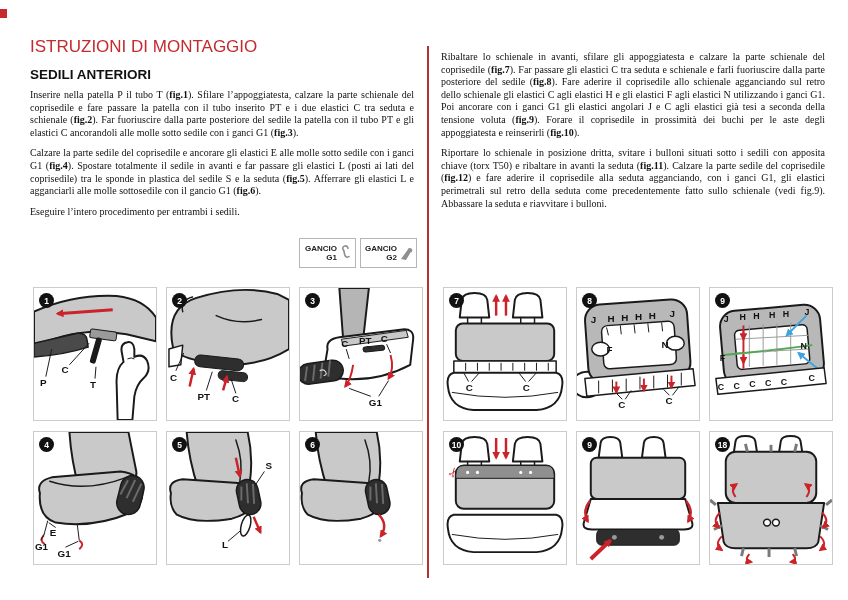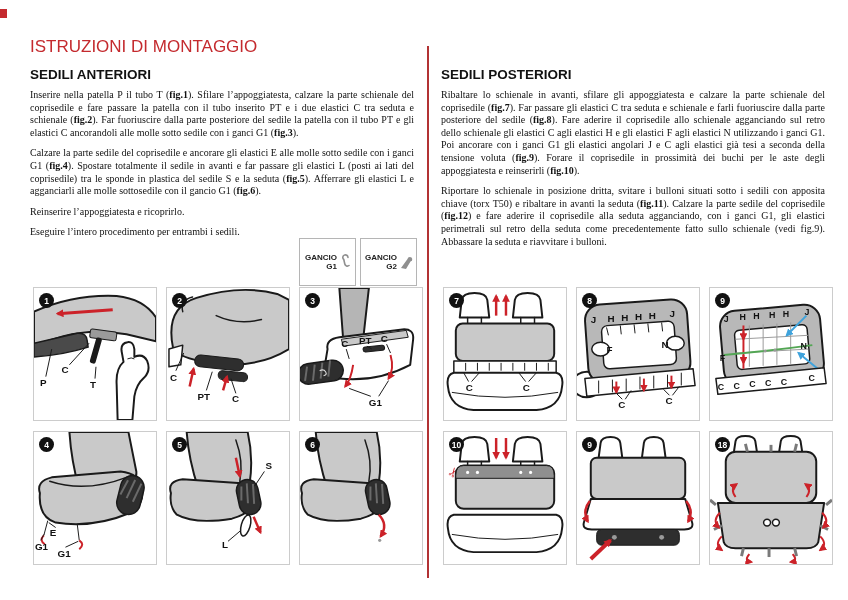--- a/index.html
+++ b/index.html
@@ -7,21 +7,21 @@
        font-family:"Liberation Sans",sans-serif;color:#111;}
   .red-tab{position:absolute;left:0;top:9px;width:7px;height:9px;background:#c42a2e;}
   .title{position:absolute;left:30px;top:26px;font-size:17px;font-weight:normal;color:#c42a2e;}
   .col{position:absolute;top:51px;width:384px;}
   .col-left{left:30px;}
   .col-right{left:441px;}
   .col h2{margin:16px 0 7px 0;font-size:13.5px;font-weight:bold;color:#111;}
   .col p{margin:0 0 8px 0;font-size:10px;line-height:12.6px;text-align:justify;font-family:Liberation Serif, serif;}
   .col p b{font-weight:bold;}
   .divider{position:absolute;left:427px;top:46px;width:1.5px;height:532px;background:#b23234;}
-  .hookbox{position:absolute;top:238px;width:57px;height:48px;border:1px solid #b5b5b5;
+  .hookbox{position:absolute;top:238px;width:57px;height:30px;border:1px solid #b5b5b5;
            background:#fff;box-sizing:border-box;display:flex;align-items:center;
            justify-content:flex-end;gap:2px;padding:0 3px;}
   .hookbox .txt{font-size:8px;font-weight:bold;line-height:9px;text-align:right;color:#222;}
   .panel{position:absolute;width:124px;height:134px;border:1px solid #ccc;background:#fff;box-sizing:border-box;}
   .badge{position:absolute;left:5px;top:5px;width:15px;height:15px;border-radius:50%;
          background:#111;color:#fff;font-size:8.5px;font-weight:bold;display:flex;
          align-items:center;justify-content:center;z-index:2;}
   svg.fig{position:absolute;left:0;top:0;width:100%;height:100%;}
   svg .st2{stroke:#1a1a1a;stroke-width:2;stroke-linejoin:round;stroke-linecap:round;}
   svg .st15{stroke:#1a1a1a;stroke-width:1.5;stroke-linejoin:round;stroke-linecap:round;}
@@ -53,26 +53,24 @@
 </svg>
 
 <div class="red-tab"></div>
 <h1 class="title">ISTRUZIONI DI MONTAGGIO</h1>
 <div class="divider"></div>
 
 <div class="col col-left">
   <h2>SEDILI ANTERIORI</h2>
   <p>Inserire nella patella P il tubo T (<b>fig.1</b>). Sfilare l’appoggiatesta, calzare la parte schienale del coprisedile e fare passare la patella con il tubo inserito PT e i due elastici C tra seduta e schienale (<b>fig.2</b>). Far fuoriuscire dalla parte posteriore del sedile la patella con il tubo PT e gli elastici C ancorandoli alle molle sotto sedile con i ganci G1 (<b>fig.3</b>).</p>
   <p>Calzare la parte sedile del coprisedile e ancorare gli elastici E alle molle sotto sedile con i ganci G1 (<b>fig.4</b>). Spostare totalmente il sedile in avanti e far passare gli elastici L (posti ai lati del coprisedile) tra le sponde in plastica del sedile S e la seduta (<b>fig.5</b>). Afferrare gli elastici L e agganciarli alle molle sottosedile con il gancio G1 (<b>fig.6</b>).</p>
-  <p>Reinserire l’appoggiatesta e ricoprirlo.</p>
   <p>Eseguire l’intero procedimento per entrambi i sedili.</p>
 </div>
 
 <div class="col col-right">
-  <h2>SEDILI POSTERIORI</h2>
   <p>Ribaltare lo schienale in avanti, sfilare gli appoggiatesta e calzare la parte schienale del coprisedile (<b>fig.7</b>). Far passare gli elastici C tra seduta e schienale e farli fuoriuscire dalla parte posteriore del sedile (<b>fig.8</b>). Fare aderire il coprisedile allo schienale agganciando sul retro dello schienale gli elastici C agli elastici H e gli elastici F agli elastici N utilizzando i ganci G1. Poi ancorare con i ganci G1 gli elastici angolari J e C agli elastici già tesi a seconda della tensione voluta (<b>fig.9</b>). Forare il coprisedile in prossimità dei buchi per le aste degli appoggiatesta e reinserirli (<b>fig.10</b>).</p>
   <p>Riportare lo schienale in posizione dritta, svitare i bulloni situati sotto i sedili con apposita chiave (torx T50) e ribaltare in avanti la seduta (<b>fig.11</b>). Calzare la parte sedile del coprisedile (<b>fig.12</b>) e fare aderire il coprisedile alla seduta agganciando, con i ganci G1, gli elastici perimetrali sul retro della seduta come precedentemente fatto sullo schienale (vedi fig.9). Abbassare la seduta e riavvitare i bulloni.</p>
 </div>
 
 <div class="hookbox" style="left:299px">
   <div class="txt">
     <div>GANCIO</div>
     <div>G1</div>
   </div>
   <svg width="13" height="16" viewBox="0 0 13 16">

